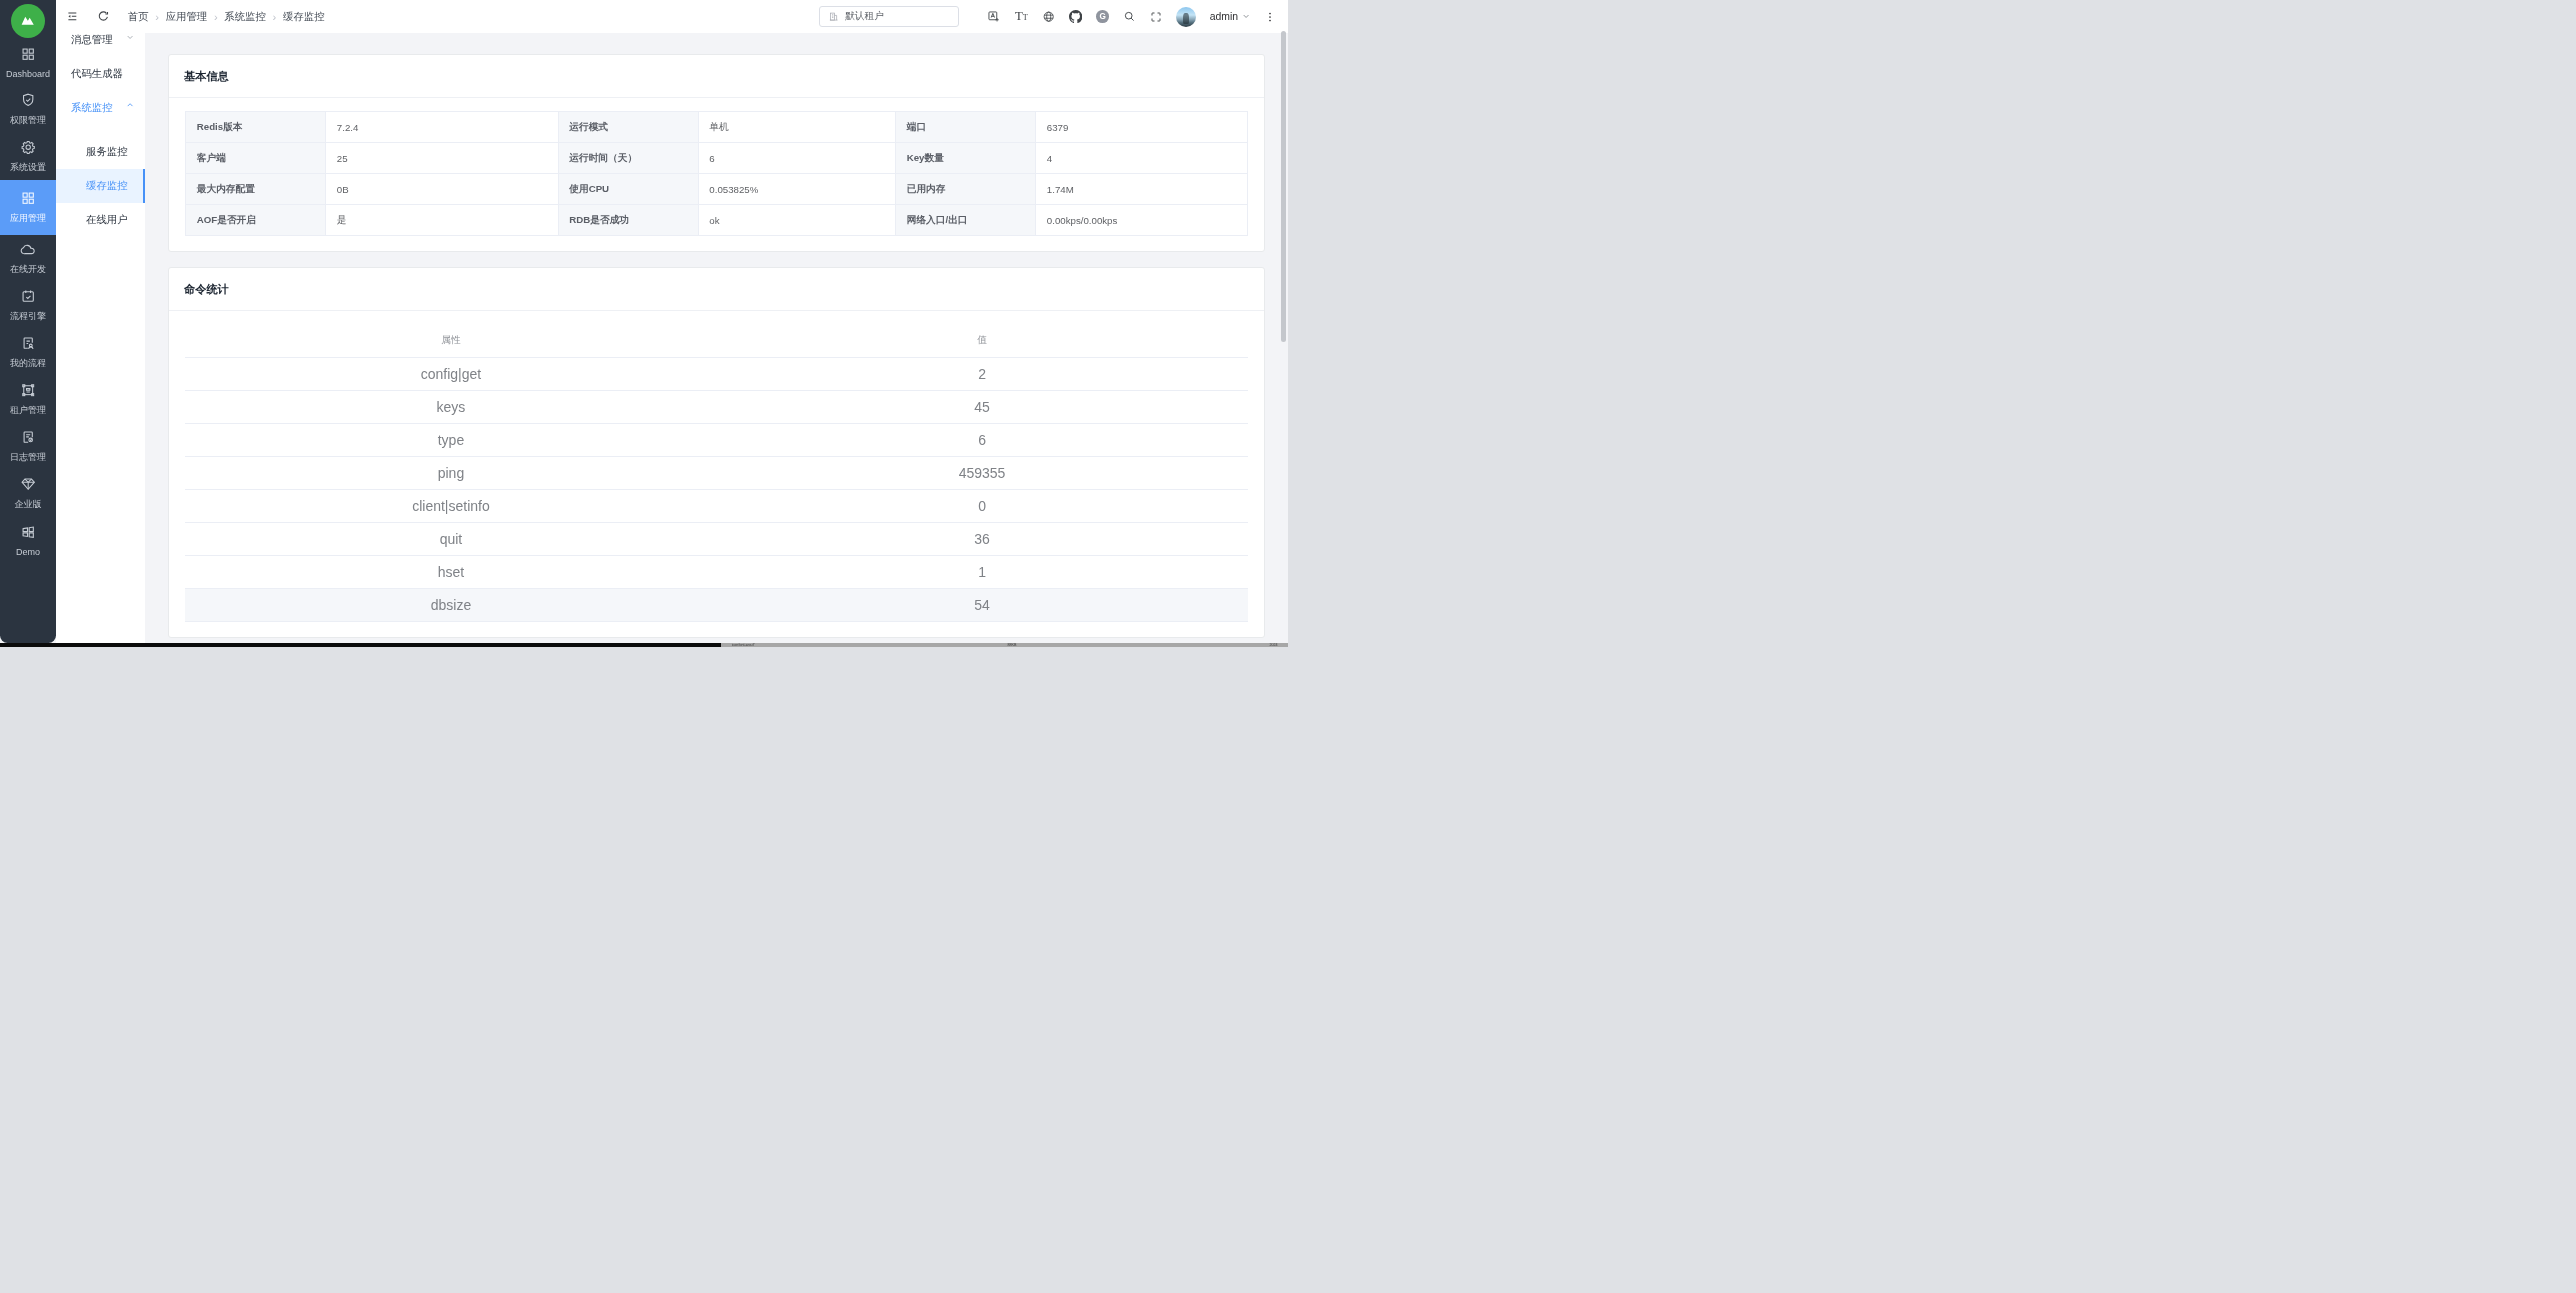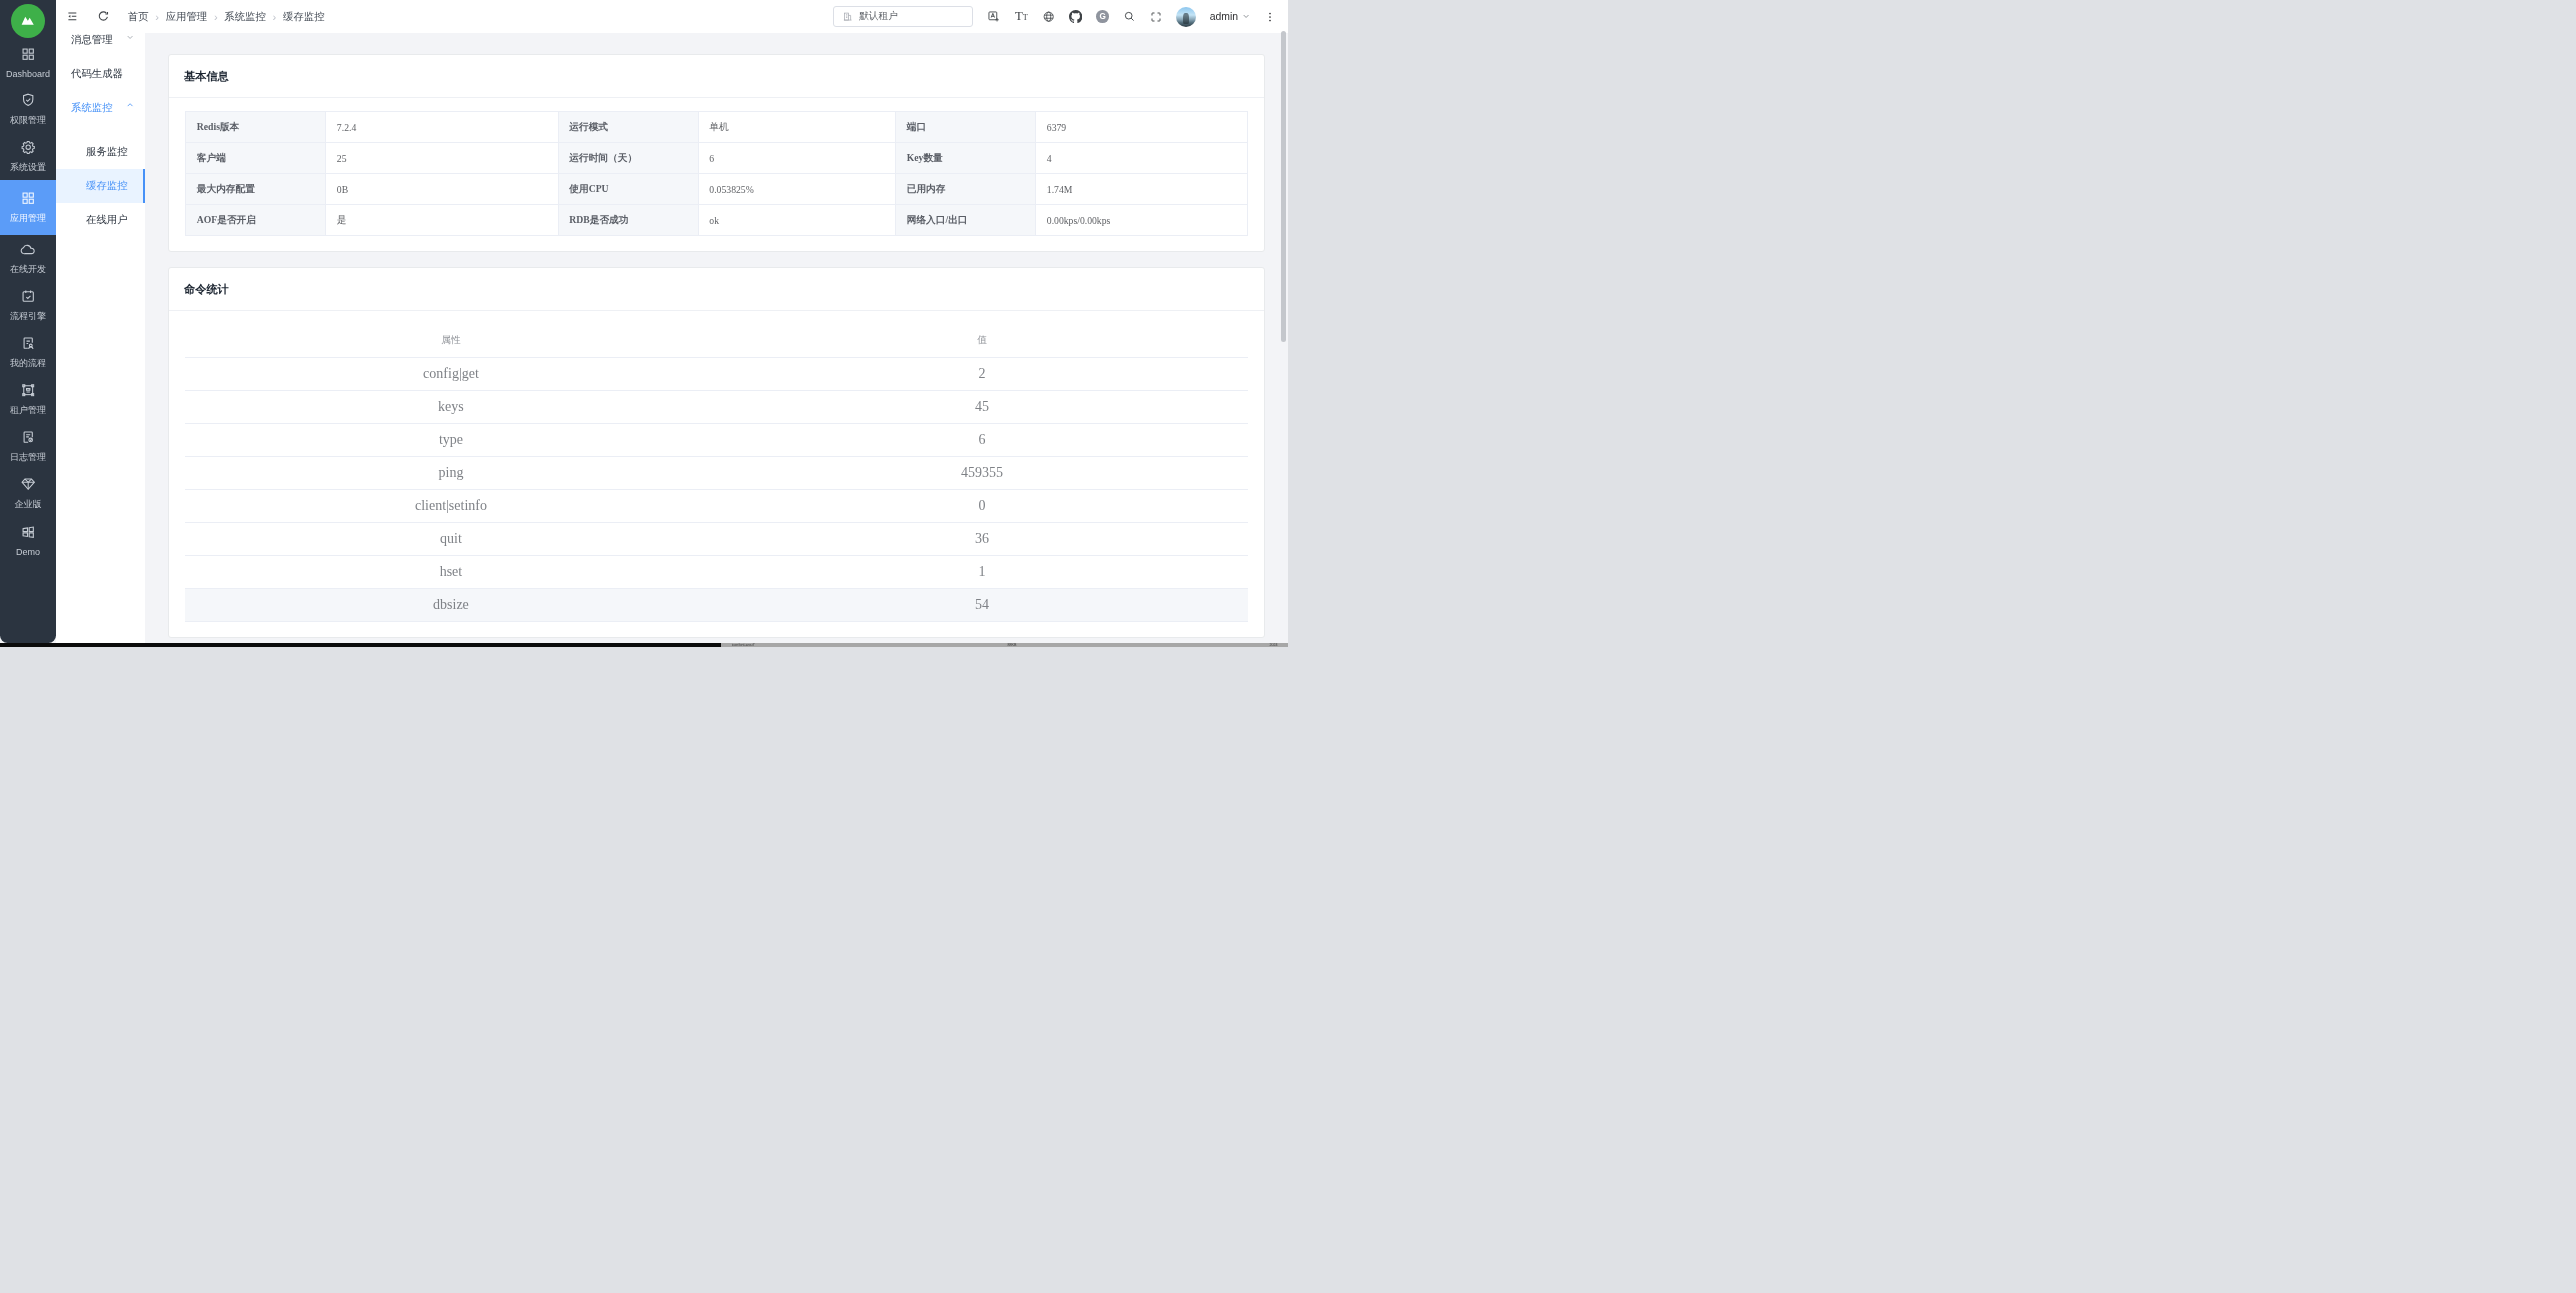--- a/index.html
+++ b/index.html
@@ -30,34 +30,34 @@
   .topbar{position:absolute;left:56px;right:0;top:0;height:33px;background:#fff;z-index:5;
           display:flex;align-items:center;}
   .tb-left{display:flex;align-items:center;gap:18px;padding-left:10.4px;color:#3f4347;}
   .tb-ic{cursor:pointer;display:flex;align-items:center;color:#3f4347;}
   .crumbs{display:flex;align-items:center;gap:6.7px;font-size:10.4px;color:#434a54;}
   .crumb{cursor:pointer;white-space:nowrap;}
   .crumb-sep{color:#c0c4cc;font-size:11.2px;cursor:default;}
   .tb-right{margin-left:auto;display:flex;align-items:center;gap:14px;padding-right:12px;}
   .tenant{width:140px;height:21px;border:0.7px solid #dcdfe6;border-radius:3px;display:flex;
           align-items:center;gap:6px;padding:0 7.5px;box-sizing:border-box;cursor:pointer;
-          color:#5c6066;font-size:9.7px;margin-right:0;}
+          color:#5c6066;font-size:9.7px;margin-right:14px;}
   .tt{font-family:"Liberation Serif",serif;color:#3f4347;font-size:12.7px;line-height:1;cursor:pointer;}
   .tt small{font-size:8.2px;}
   .gitee{width:12.7px;height:12.7px;border-radius:50%;background:#8f949e;color:#fff;font-size:8.2px;
          font-weight:bold;display:flex;align-items:center;justify-content:center;cursor:pointer;}
   .avatar{width:20px;height:20px;border-radius:50%;cursor:pointer;overflow:hidden;
           background:linear-gradient(180deg,#8cc6ee 0%,#c4e4f6 40%,#8aa7b8 62%,#55707e 78%,#2e3c44 100%);
           position:relative;}
   .avatar:after{content:"";position:absolute;left:7.5px;top:6.7px;width:5.2px;height:10.4px;border-radius:45% 45% 20% 20%;
           background:rgba(30,40,46,.55);}
   .uname{font-size:10.4px;color:#303133;display:flex;align-items:center;gap:3.7px;cursor:pointer;}
   
   .content{position:absolute;left:145px;top:33px;right:0;bottom:4.5px;overflow:hidden;
-           padding:21px 23px 0;box-sizing:border-box;background:#f3f4f7;font-family:Liberation Serif, serif;}
+           padding:21px 23px 0;box-sizing:border-box;background:#f3f4f7;}
   .card{background:#fff;border:0.7px solid #e8eaec;border-radius:3px;}
   .card-h{height:42px;display:flex;align-items:center;padding:0 15px;border-bottom:0.7px solid #eef0f4;
           font-size:11.2px;font-weight:bold;color:#1b2430;}
   .card-b{padding:13.4px 16.4px 15px;}
   table{border-collapse:collapse;width:100%;table-layout:fixed;}
   .binfo td{border:0.7px solid #ebeef5;height:30px;padding:0 10.4px;font-size:9.7px;color:#606266;
             overflow:hidden;white-space:nowrap;}
   .binfo td.lbl{background:#f5f7fa;font-weight:bold;color:#5a5e66;}
   .card2{margin-top:15px;}
   .cmd th{height:30px;font-size:9.7px;font-weight:normal;color:#909399;border-bottom:0.7px solid #ebeef5;text-align:center;}

